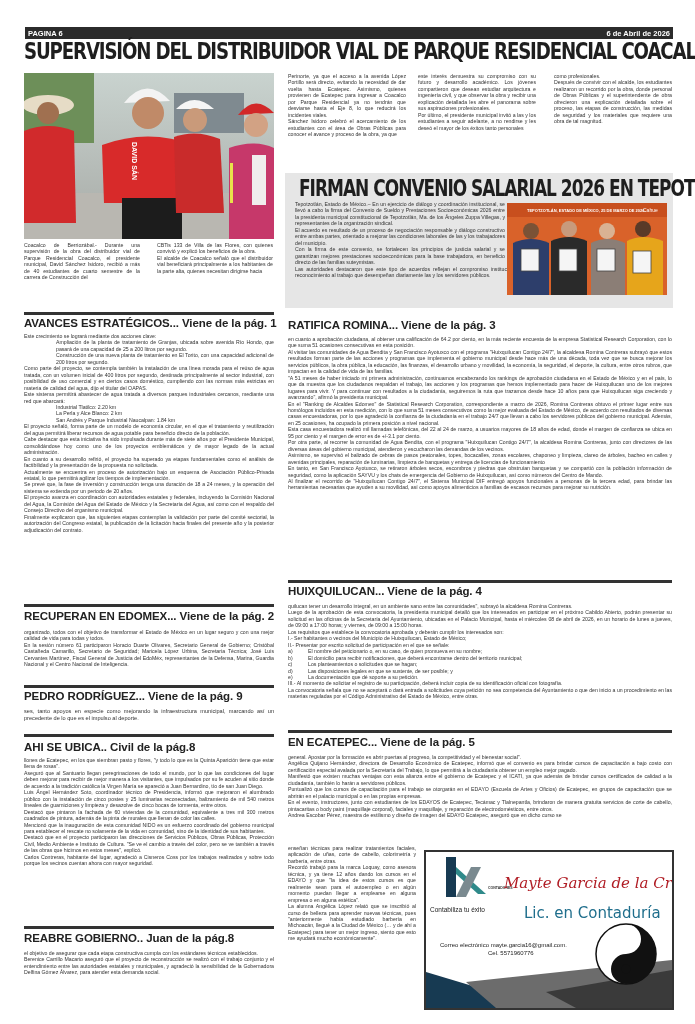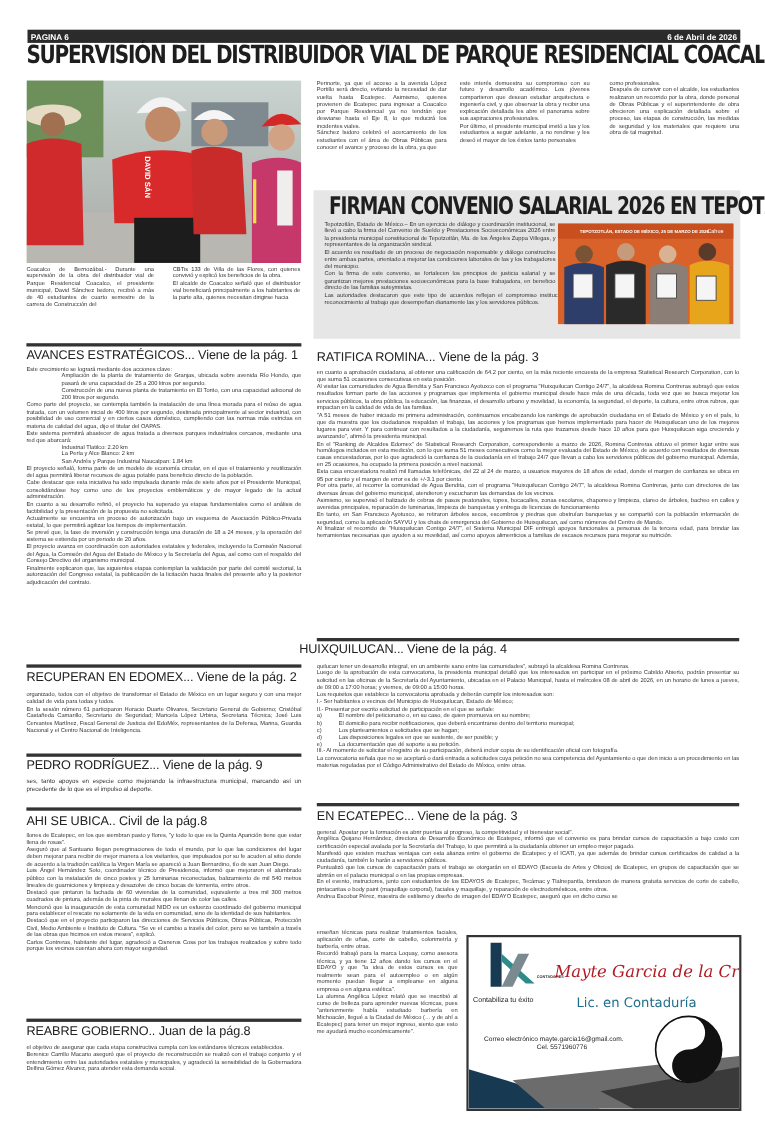--- a/index.html
+++ b/index.html
@@ -6,21 +6,21 @@
 html,body{width:695px;height:1024px;background:#fff;overflow:hidden}
 body{font-family:"Liberation Sans",sans-serif;color:#222;position:relative}
 .abs{position:absolute}
 .bar{left:25px;top:27px;width:648px;height:12px;background:#2b2b2b;color:#fff;font-size:7.5px;font-weight:bold;display:flex;justify-content:space-between;align-items:center;padding:0 3px}
 .headline{left:24px;top:40px;width:650px;height:24px;font-family:"DejaVu Sans",sans-serif;font-weight:bold;font-size:18.2px;letter-spacing:-1.15px;color:#1e1e1e;white-space:nowrap;transform:scaleY(1.25);transform-origin:top left;line-height:18px}
 .photo1{left:24px;top:73px;width:250px;height:166px;overflow:hidden}
 .txt{font-size:5.2px;line-height:6.45px;color:#333;text-align:justify}
 .txt p{margin:0}
 .indent{padding-left:32px}
 .rule{height:3px;background:#333}
-.sechead{font-weight:normal;font-size:11.5px;color:#222;letter-spacing:-0.1px;white-space:nowrap}
+.sechead{font-weight:bold;font-size:11.5px;color:#222;letter-spacing:-0.1px;white-space:nowrap}
 .firman{left:285px;top:173px;width:388px;height:135px;background:#e6e6e6}
 .firman h2{position:absolute;left:14px;top:2px;font-family:"DejaVu Sans",sans-serif;font-weight:bold;font-size:17px;letter-spacing:-1px;color:#1e1e1e;transform:scaleY(1.3);transform-origin:top left;white-space:nowrap}
 .photo2{left:507px;top:203px;width:160px;height:92px;overflow:hidden}
 .ad{left:424px;top:850px;width:250px;height:160px;border:2px solid #333;background:#fff;overflow:hidden}
 </style>
 </head>
 <body>
 
 <div class="abs bar">
   <span>PAGINA  6</span>
@@ -175,21 +175,21 @@
     <p>"A 51 meses de haber iniciado mi primera administración, continuamos encabezando los rankings de aprobación ciudadana en el Estado de México y en el país, lo que da muestra que los ciudadanos respaldan el trabajo, las acciones y los programas que hemos implementado para hacer de Huixquilucan uno de los mejores lugares para vivir. Y para continuar con resultados a la ciudadanía, seguiremos la ruta que trazamos desde hace 10 años para que Huixquilucan siga creciendo y avanzando", afirmó la presidenta municipal.</p>
     <p>En el "Ranking de Alcaldes Edomex" de Statistical Research Corporation, correspondiente a marzo de 2026, Romina Contreras obtuvo el primer lugar entre sus homólogos incluidos en esta medición, con lo que suma 51 meses consecutivos como la mejor evaluada del Estado de México, de acuerdo con resultados de diversas casas encuestadoras, por lo que agradeció la confianza de la ciudadanía en el trabajo 24/7 que llevan a cabo los servidores públicos del gobierno municipal. Además, en 25 ocasiones, ha ocupado la primera posición a nivel nacional.</p>
     <p>Esta casa encuestadora realizó mil llamadas telefónicas, del 22 al 24 de marzo, a usuarios mayores de 18 años de edad, donde el margen de confianza se ubica en 95 por ciento y el margen de error es de +/-3.1 por ciento.</p>
     <p>Por otra parte, al recorrer la comunidad de Agua Bendita, con el programa "Huixquilucan Contigo 24/7", la alcaldesa Romina Contreras, junto con directores de las diversas áreas del gobierno municipal, atendieron y escucharon las demandas de los vecinos.</p>
     <p>Asimismo, se supervisó el balizado de cebras de pasos peatonales, topes, bocacalles, zonas escolares, chaponeo y limpieza, clareo de árboles, bacheo en calles y avenidas principales, reparación de luminarias, limpieza de banquetas y entrega de licencias de funcionamiento</p>
     <p>En tanto, en San Francisco Ayotuxco, se retiraron árboles secos, escombros y piedras que obstruían banquetas y se compartió con la población información de seguridad, como la aplicación SAYVU y los chats de emergencia del Gobierno de Huixquilucan, así como números del Centro de Mando.</p>
     <p>Al finalizar el recorrido de "Huixquilucan Contigo 24/7", el Sistema Municipal DIF entregó apoyos funcionales a personas de la tercera edad, para brindar las herramientas necesarias que ayuden a su movilidad, así como apoyos alimenticios a familias de escasos recursos para mejorar su nutrición.</p>
   </div>
 
 <div class="abs rule" style="left:288px;top:580px;width:384px"></div>
-<div class="abs sechead" style="left:272px;top:585px">HUIXQUILUCAN... Viene de la pág. 4</div>
+<div class="abs sechead" style="left:288px;top:585px">HUIXQUILUCAN... Viene de la pág. 4</div>
 <div class="abs txt" id="huix" style="left:288px;top:603px;width:384px">
     <p>quilucan tener un desarrollo integral, en un ambiente sano entre las comunidades", subrayó la alcaldesa Romina Contreras.</p>
     <p>Luego de la aprobación de esta convocatoria, la presidenta municipal detalló que los interesados en participar en el próximo Cabildo Abierto, podrán presentar su solicitud en las oficinas de la Secretaría del Ayuntamiento, ubicadas en el Palacio Municipal, hasta el miércoles 08 de abril de 2026, en un horario de lunes a jueves, de 09:00 a 17:00 horas; y viernes, de 09:00 a 15:00 horas.</p>
     <p>Los requisitos que establece la convocatoria aprobada y deberán cumplir los interesados son:</p>
     <p>I.- Ser habitantes o vecinos del Municipio de Huixquilucan, Estado de México;</p>
     <p>II.- Presentar por escrito solicitud de participación en el que se señale:</p>
     <div style="display: flex;">
       <span style="width: 20px;">a)</span>
       <span>El nombre del peticionario o, en su caso, de quien promueva en su nombre;</span>
     </div>
@@ -207,21 +207,21 @@
     </div>
     <div style="display: flex;">
       <span style="width: 20px;">e)</span>
       <span>La documentación que dé soporte a su petición.</span>
     </div>
     <p>III.- Al momento de solicitar el registro de su participación, deberá incluir copia de su identificación oficial con fotografía.</p>
     <p>La convocatoria señala que no se aceptará o dará entrada a solicitudes cuya petición no sea competencia del Ayuntamiento o que den inicio a un procedimiento en las materias reguladas por el Código Administrativo del Estado de México, entre otras.</p>
   </div>
 
 <div class="abs rule" style="left:288px;top:730px;width:384px"></div>
-<div class="abs sechead" style="left:288px;top:736px">EN ECATEPEC... Viene de la pág. 3</div>
+<div class="abs sechead" style="left:288px;top:736px">EN ECATEPEC... Viene de la pág. 5</div>
 <div class="abs txt" id="ecat" style="left:288px;top:754px;width:384px">
     <p>general. Apostar por la formación es abrir puertas al progreso, la competitividad y el bienestar social".</p>
     <p>Angélica Quijano Hernández, directora de Desarrollo Económico de Ecatepec, informó que el convenio es para brindar cursos de capacitación a bajo costo con certificación especial avalada por la Secretaría del Trabajo, lo que permitirá a la ciudadanía obtener un empleo mejor pagado.</p>
     <p>Manifestó que existen muchas ventajas con esta alianza entre el gobierno de Ecatepec y el ICATI, ya que además de brindar cursos certificados de calidad a la ciudadanía, también lo harán a servidores públicos.</p>
     <p>Puntualizó que los cursos de capacitación para el trabajo se otorgarán en el EDAYO (Escuela de Artes y Oficios) de Ecatepec, en grupos de capacitación que se abrirán en el palacio municipal o en las propias empresas.</p>
     <p>En el evento, instructores, junto con estudiantes de los EDAYOS de Ecatepec, Tecámac y Tlalnepantla,  brindaron de manera gratuita servicios de corte de cabello, pintacaritas o body paint (maquillaje corporal), faciales y maquillaje, y reparación de electrodomésticos, entre otros.</p>
     <p>Andrea Escobar Pérez, maestra de estilismo y diseño de imagen del EDAYO Ecatepec, aseguró que en dicho curso se</p>
   </div>
 <div class="abs txt" id="ecatnarrow" style="left:288px;top:845px;width:128px">
     <p>enseñan técnicas para realizar tratamientos faciales, aplicación de uñas, corte de cabello, colorimetría y  barbería, entre otras.</p>
@@ -238,16 +238,16 @@
     <polygon points="30,15 60,42 52,42 30,22" fill="#2f8a8a"></polygon>
     <polygon points="30,45 45,15 55,15 40,45" fill="#7a8a90"></polygon>
     <circle cx="200" cy="102" r="30" fill="#fff" stroke="#111" stroke-width="1.5"></circle>
     <path d="M200 72 A30 30 0 0 1 200 132 A15 15 0 0 1 200 102 A15 15 0 0 0 200 72Z" fill="#111"></path>
     <circle cx="200" cy="87" r="4.5" fill="#fff"></circle>
     <circle cx="200" cy="117" r="4.5" fill="#111"></circle>
   </svg>
   <div class="abs" style="left:62px;top:34px;font-size:3.5px;color:#333;font-weight:bold">CONTADORES</div>
   <div class="abs" style="left:78px;top:22px;font-family:'DejaVu Serif',serif;font-style:italic;font-size:15px;color:#b01c24;white-space:nowrap">Mayte Garcia de la Cruz</div>
   <div class="abs" style="left:4px;top:54px;font-size:6.5px;color:#222">Contabiliza tu éxito</div>
-  <div class="abs" style="left:98px;top:52px;font-family:'DejaVu Sans',sans-serif;font-size:12px;color:#1f6e8c;white-space:nowrap">Lic. en Contaduría</div>
+  <div class="abs" style="left:98px;top:52px;font-family:'DejaVu Sans',sans-serif;font-size:15px;color:#1f6e8c;white-space:nowrap">Lic. en Contaduría</div>
   <div class="abs" style="left:14px;top:90px;font-size:6px;color:#222;white-space:nowrap">Correo electrónico mayte.garcia16@gmail.com.</div>
   <div class="abs" style="left:62px;top:98px;font-size:6px;color:#222;white-space:nowrap">Cel. 5571960776</div>
 </div>
 
 </body></html>

